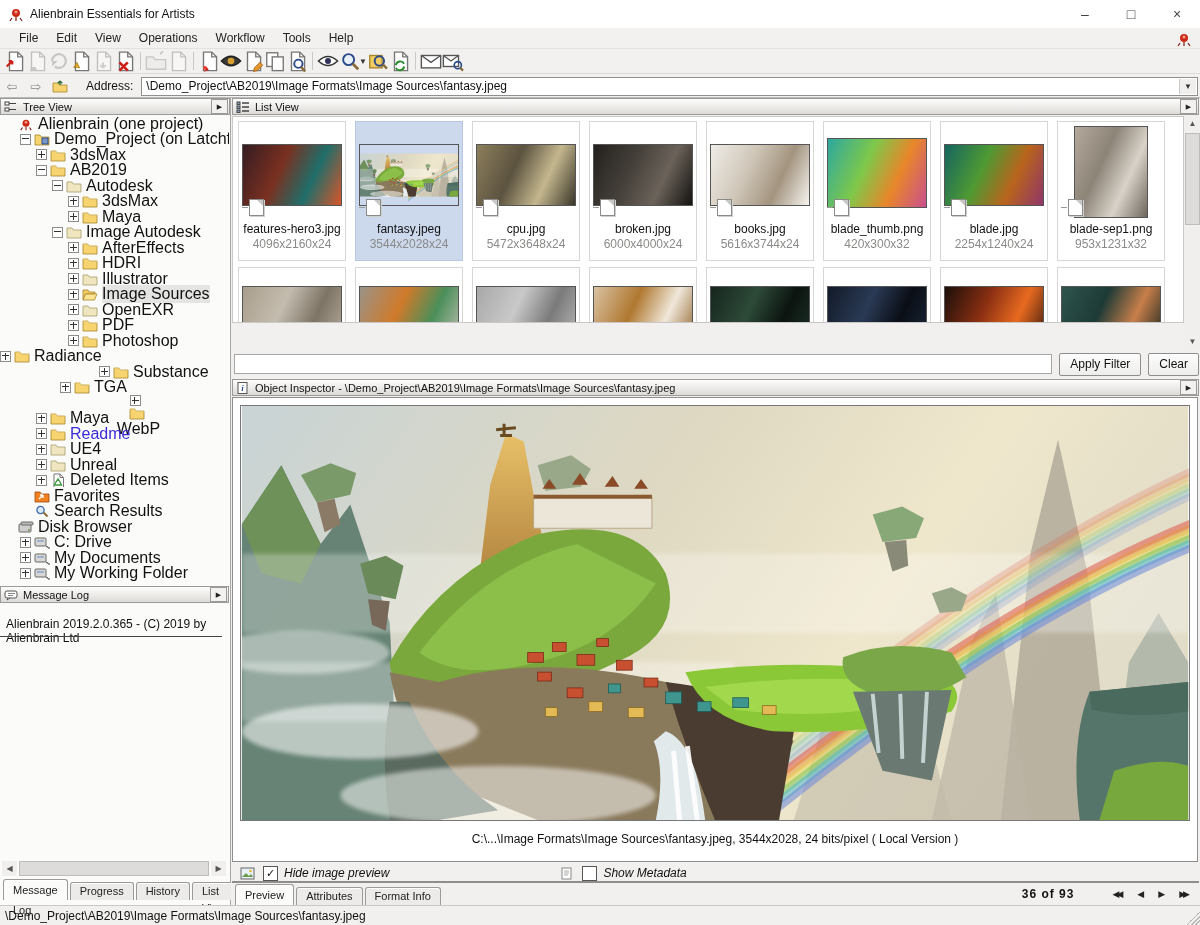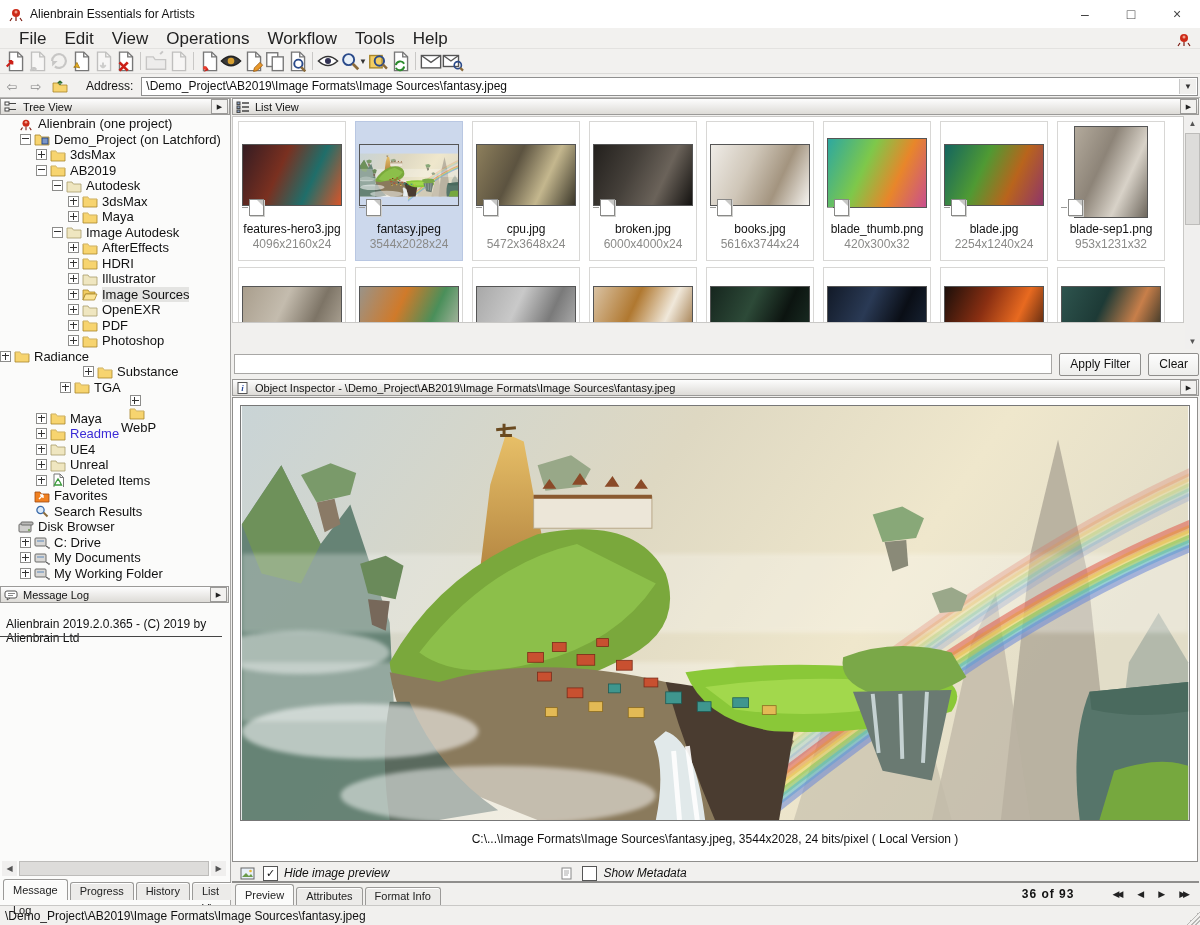--- a/index.html
+++ b/index.html
@@ -7,21 +7,21 @@
        font-family:"Liberation Sans","DejaVu Sans",sans-serif;font-size:12px;
        background:#f1f0ee;color:#1a1a1a;-webkit-font-smoothing:antialiased;}
   .abs{position:absolute;}
   
   #titlebar{left:0;top:0;width:1200px;height:28px;background:#ffffff;border-bottom:1px solid #d9d9d9;}
   #titlebar .t-logo{position:absolute;left:8px;top:6px;width:16px;height:16px;}
   #titlebar .t-text{position:absolute;left:30px;top:7px;font-size:12px;color:#111;}
   .win-btn{position:absolute;top:0;width:46px;height:28px;text-align:center;line-height:28px;font-size:14px;color:#444;}
   
   #menubar{left:0;top:28px;width:1200px;height:21px;background:#f2f1ef;border-bottom:1px solid #e3e2e0;display:flex;align-items:center;padding-left:10px;box-sizing:border-box;}
-  .menu-item{padding:12px 9px;height:21px;line-height:21px;font-size:17px;color:#222;}
+  .menu-item{padding:12px 9px;height:21px;line-height:21px;font-size:12px;color:#222;}
   #menubar .mb-logo{position:absolute;right:8px;top:3px;width:16px;height:16px;}
   
   #toolbar{left:0;top:49px;width:1200px;height:25px;background:#f2f1ef;border-bottom:1px solid #dcdbd9;display:flex;align-items:center;padding-left:4px;box-sizing:border-box;}
   .tb-group{display:flex;align-items:center;}
   .tb-sep{width:1px;height:18px;background:#c9c8c6;margin:0 4px;}
   .tb-btn{width:22px;height:22px;display:flex;align-items:center;justify-content:center;}
   .tb-btn.disabled{opacity:.4;filter:grayscale(1);}
   .tb-caret{font-size:8px;color:#333;margin-left:-2px;}
   
   #addressbar{left:0;top:75px;width:1200px;height:23px;background:#f2f1ef;border-bottom:1px solid #b9b8b6;display:flex;align-items:center;box-sizing:border-box;}
@@ -30,21 +30,21 @@
   .addr-input{flex:1;height:17px;background:#fff;border:1px solid #8f8f8f;display:flex;align-items:center;padding-left:4px;font-size:12px;color:#111;margin-right:2px;position:relative;}
   .addr-drop{position:absolute;right:1px;top:1px;bottom:1px;width:16px;background:#f0efed;border-left:1px solid #c8c8c8;display:flex;align-items:center;justify-content:center;font-size:8px;color:#333;}
   
   .hdr{height:17px;background:linear-gradient(#fdfdfd,#dddbd7);border:1px solid #9b9a98;display:flex;align-items:center;box-sizing:border-box;font-size:11px;color:#111;}
   .hdr .h-icon{width:14px;height:12px;margin:0 5px 0 3px;flex:none;}
   .hdr .h-arrow{margin-left:auto;width:15px;height:13px;border:1px solid #9b9a98;background:#f2f1ef;display:flex;align-items:center;justify-content:center;font-size:7px;color:#222;margin-right:1px;}
   
   #leftpanel{left:0;top:98px;width:231px;height:807px;background:#fbfbfa;border-right:1px solid #a8a7a5;box-sizing:border-box;}
   #tree{position:absolute;left:0;top:18px;width:229px;height:468px;background:#fbfbfa;overflow:hidden;}
   .tree-row{height:15.5px;display:flex;align-items:center;white-space:nowrap;}
-  .tree-row .lbl{margin-left:4px;font-size:13px;color:#111;}
+  .tree-row .lbl{margin-left:4px;font-size:16px;color:#111;}
   .tree-row .lbl.link{color:#3b2bd6;}
   .tree-row.sel .lbl{background:#e4e4e2;}
   .expander{width:9px;height:9px;border:1px solid #8d8d8b;background:#fff;position:relative;flex:none;margin-right:3px;}
   .expander::before{content:"";position:absolute;left:1px;right:1px;top:3.5px;height:1px;background:#333;}
   .expander.plus::after{content:"";position:absolute;top:1px;bottom:1px;left:3.5px;width:1px;background:#333;}
   .expander.none{visibility:hidden;}
   .t-icon{width:16px;height:14px;flex:none;}
   #mlog-hdr{position:absolute;left:0;top:488px;width:229px;}
   #mlog-body{position:absolute;left:0;top:505px;width:229px;height:257px;background:#fbfbfa;}
   #mlog-text{position:absolute;left:6px;top:14px;font-size:12px;color:#111;}
@@ -427,21 +427,21 @@
         <span class="lbl">Photoshop</span>
       </div>
       <div class="tree-row" style="">
         <span class="expander plus"></span>
         <span class="t-icon"><svg viewBox="0 0 16 14" width="100%" height="100%">
             <path d="M1 3h5l1.4 2H15v8H1z" fill="#f7d46f" stroke="#a8862a" stroke-width=".8"></path>
             <path d="M1 3h5l1.4 2H15" fill="none" stroke="#fdeab0" stroke-width=".6"></path>
           </svg></span>
         <span class="lbl">Radiance</span>
       </div>
-      <div class="tree-row" style="padding-left: 83px;">
+      <div class="tree-row" style="padding-left: 83px; margin-left: 16px;">
         <span class="expander plus"></span>
         <span class="t-icon"><svg viewBox="0 0 16 14" width="100%" height="100%">
             <path d="M1 3h5l1.4 2H15v8H1z" fill="#f7d46f" stroke="#a8862a" stroke-width=".8"></path>
             <path d="M1 3h5l1.4 2H15" fill="none" stroke="#fdeab0" stroke-width=".6"></path>
           </svg></span>
         <span class="lbl">Substance</span>
       </div>
       <div class="tree-row" style="padding-left: 60px;">
         <span class="expander plus"></span>
         <span class="t-icon"><svg viewBox="0 0 16 14" width="100%" height="100%">

